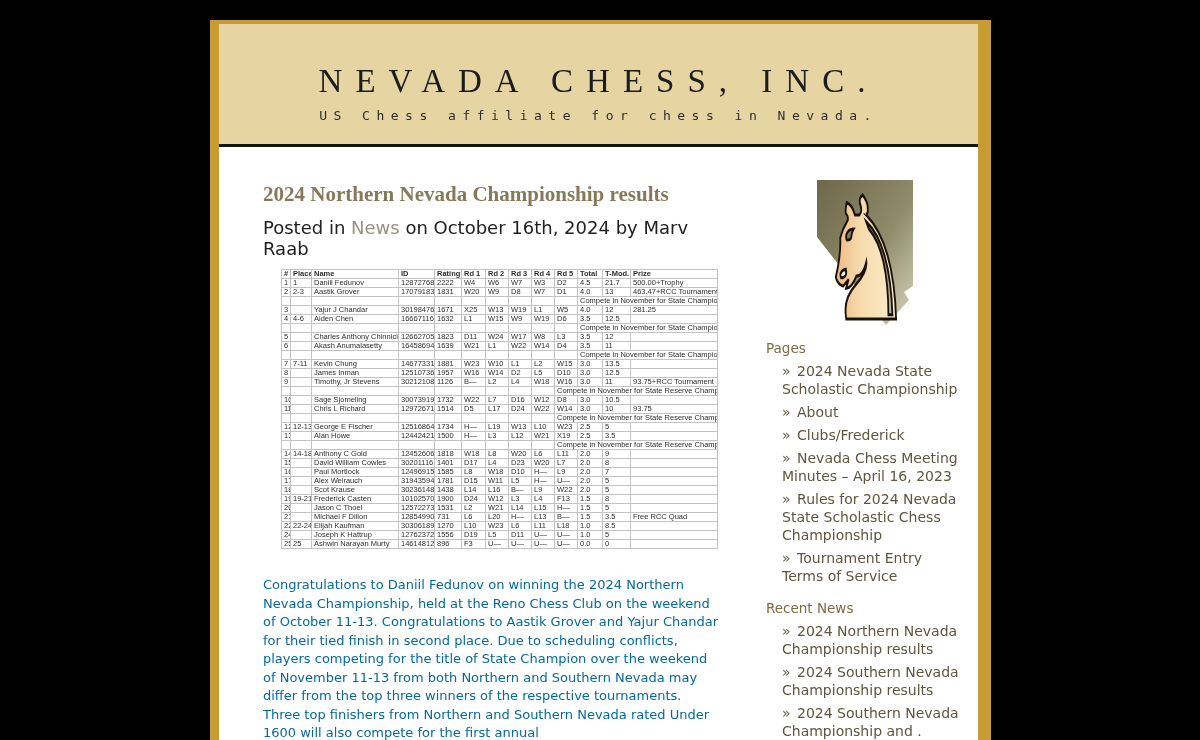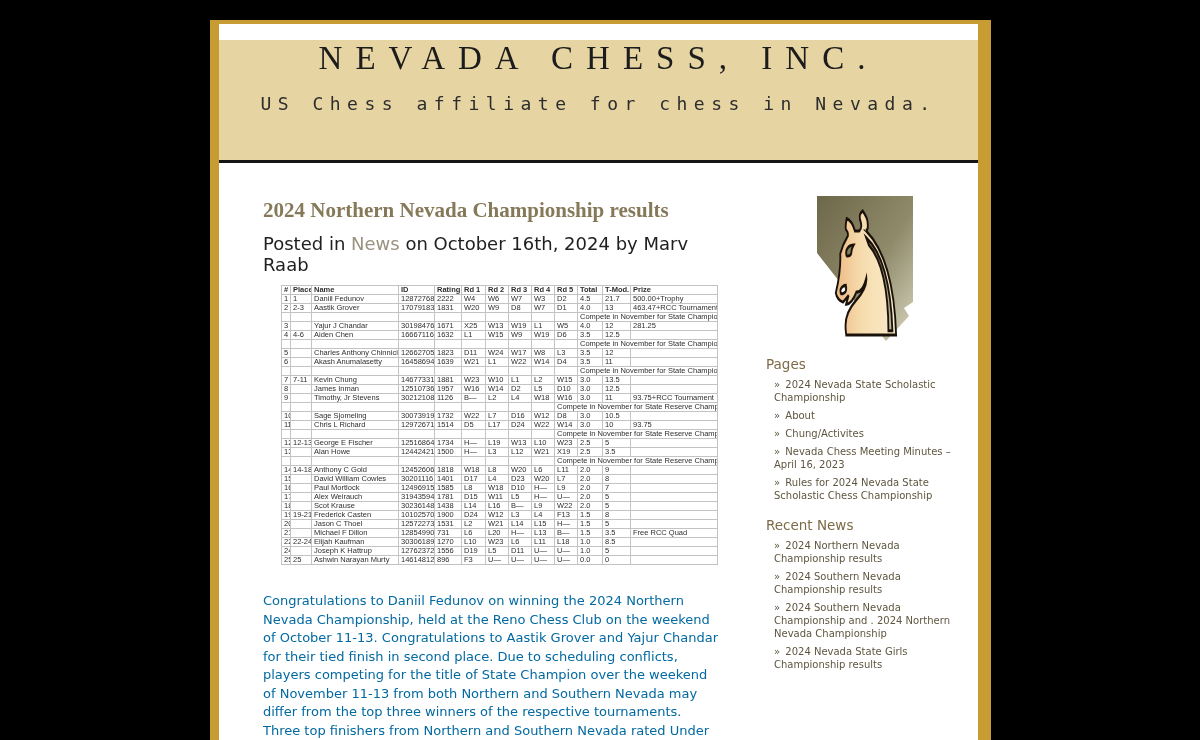--- a/index.html
+++ b/index.html
@@ -7,25 +7,25 @@
     width:1200px;height:740px;overflow:hidden;position:relative;
     background:#000;font-family:"DejaVu Sans",sans-serif;
   }
   .page{
     position:absolute;left:210px;top:20px;width:759px;height:716px;
     border-top:4px solid #c69c33;border-left:9px solid #c69c33;border-right:13px solid #c69c33;
     background:#fff;overflow:hidden;
   }
   .masthead{background:#e6d4a3;height:120px;text-align:center;}
   .masthead h1{
-    margin:16px;font-family:"Liberation Serif",serif;font-weight:400;
+    margin:0;padding-top:39px;font-family:"Liberation Serif",serif;font-weight:400;
     font-size:33px;letter-spacing:13px;color:#1c1c1c;white-space:nowrap;
   }
   .tagline{
-    margin-top:8px;font-family:"DejaVu Sans Mono",monospace;font-size:18px;
+    margin-top:8px;font-family:"DejaVu Sans Mono",monospace;font-size:13px;
     letter-spacing:6.5px;color:#2d2d2d;white-space:nowrap;
   }
   .masthead-rule{border-bottom:3px solid #151515;}
   .content{display:flex;background:#fff;padding:32px 0 0 44px;}
   .main{width:457px;flex:none;}
   .post-title{
     font-family:"Liberation Serif",serif;font-size:21px;line-height:31px;
     color:#86795a;margin:0 0 7px 0;font-weight:700;width:420px;
   }
   .posted{font-size:18px;color:#202020;margin:0 0 10px 0;}
@@ -35,21 +35,21 @@
     border:1px solid #c3c3c3;font-size:7.5px;line-height:8px;height:8px;
     padding:0 2px;text-align:left;color:#2e2e2e;white-space:nowrap;overflow:hidden;
     font-family:"Liberation Sans",sans-serif;font-weight:400;
   }
   .results th{font-weight:700;}
   .post-body{margin-top:27px;font-size:13px;line-height:18.5px;color:#0369a1;width:457px;}
   .sidebar{margin-left:46px;width:195px;flex:none;}
   .logo-wrap{margin:1px 0 0 51px;width:96px;height:145px;}
   .side-heading{font-size:13.5px;font-weight:400;color:#7c6b46;margin:15px 0 6px 0;}
   ul.side-list{list-style:none;margin:0;padding:0;}
-  ul.side-list li{font-size:10px;line-height:13px;color:#5e563f;margin:0 0 5px 8px;}
+  ul.side-list li{font-size:14px;line-height:18px;color:#5e563f;margin:0 0 5px 16px;}
   ul.side-list a{color:#5e563f;text-decoration:none;cursor:pointer;}
   .bullet{margin-right:2px;}
 </style>
 </head>
 <body>
 
 <div class="page">
 
   <div class="masthead">
     <h1>NEVADA CHESS, INC.</h1>
@@ -560,23 +560,24 @@
           <polygon points="0,0 96,0 96,106 87,112 92,120 69,145 0,57" fill="url(#nvgrad)"></polygon>
           <text transform="translate(49,139) scale(0.62,1)" font-size="170" text-anchor="middle" font-family="DejaVu Sans" fill="url(#kgrad)" stroke="#1a120a" stroke-width="3">♞</text>
         </svg>
       </div>
 
       <div>
         <div class="side-heading">Pages</div>
         <ul class="side-list">
             <li><span class="bullet">»</span> <a>2024 Nevada State Scholastic Championship</a></li>
             <li><span class="bullet">»</span> <a>About</a></li>
-            <li><span class="bullet">»</span> <a>Chung/Activites</a></li>
+            <li><span class="bullet">»</span> <a>Clubs/Frederick</a></li>
             <li><span class="bullet">»</span> <a>Nevada Chess Meeting Minutes – April 16, 2023</a></li>
             <li><span class="bullet">»</span> <a>Rules for 2024 Nevada State Scholastic Chess Championship</a></li>
+            <li><span class="bullet">»</span> <a>Tournament Entry Terms of Service</a></li>
           </ul>
       </div>
 
       <div>
         <div class="side-heading">Recent News</div>
         <ul class="side-list">
             <li><span class="bullet">»</span> <a>2024 Northern Nevada Championship results</a></li>
             <li><span class="bullet">»</span> <a>2024 Southern Nevada Championship results</a></li>
             <li><span class="bullet">»</span> <a>2024 Southern Nevada Championship and . 2024 Northern Nevada Championship</a></li>
             <li><span class="bullet">»</span> <a>2024 Nevada State Girls Championship results</a></li>

